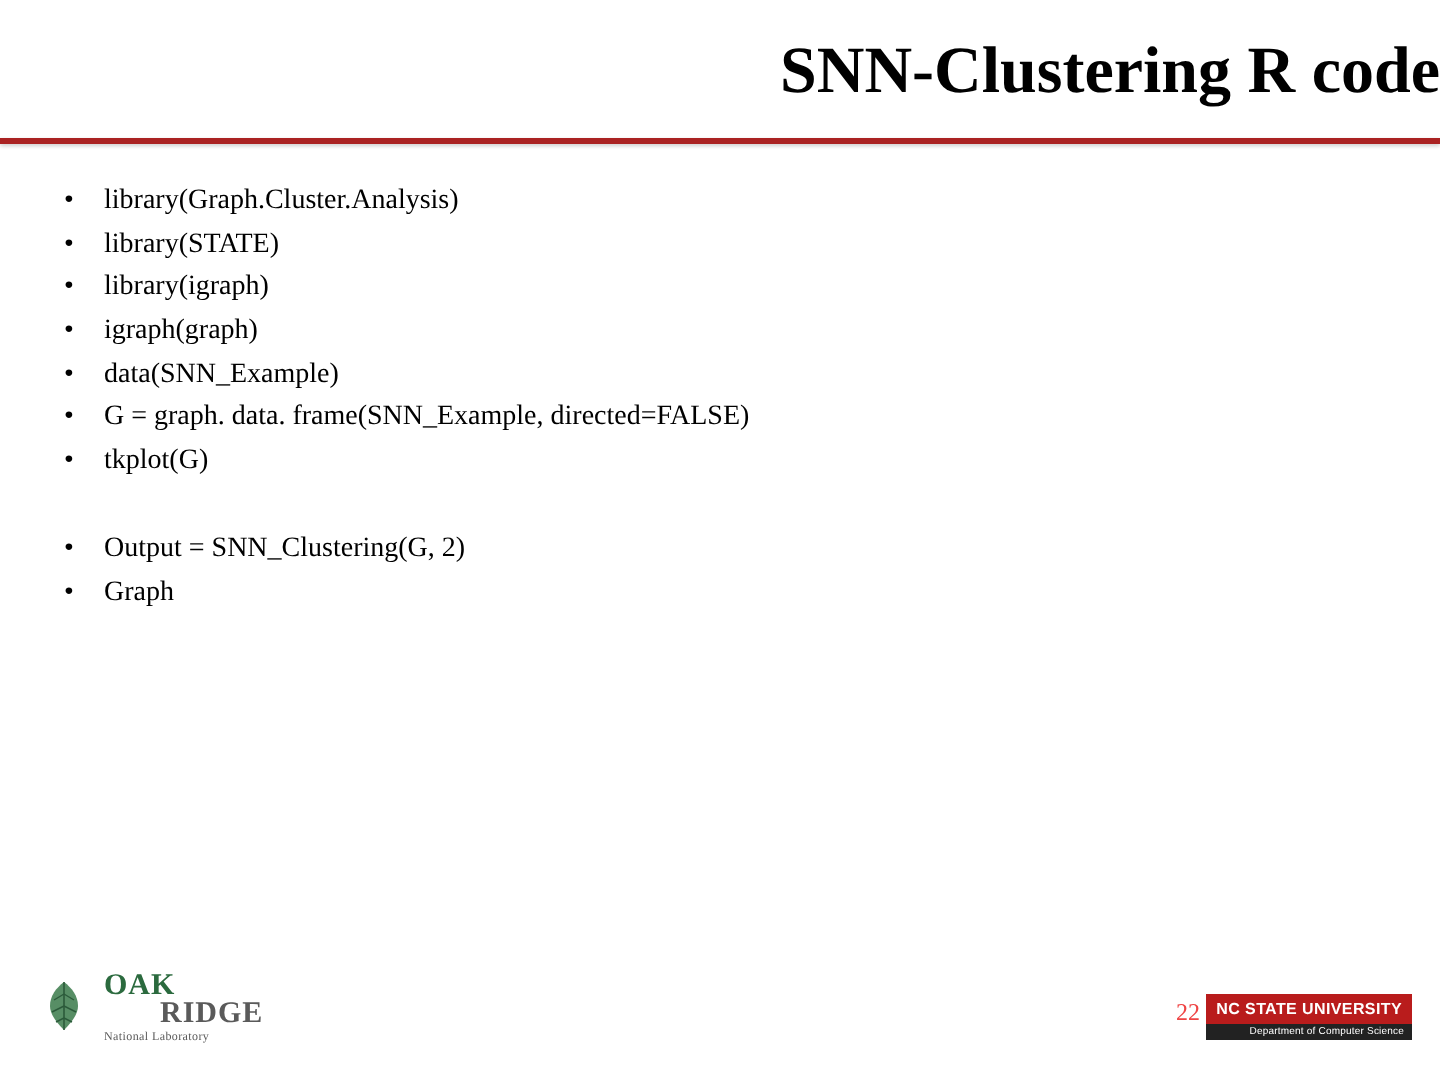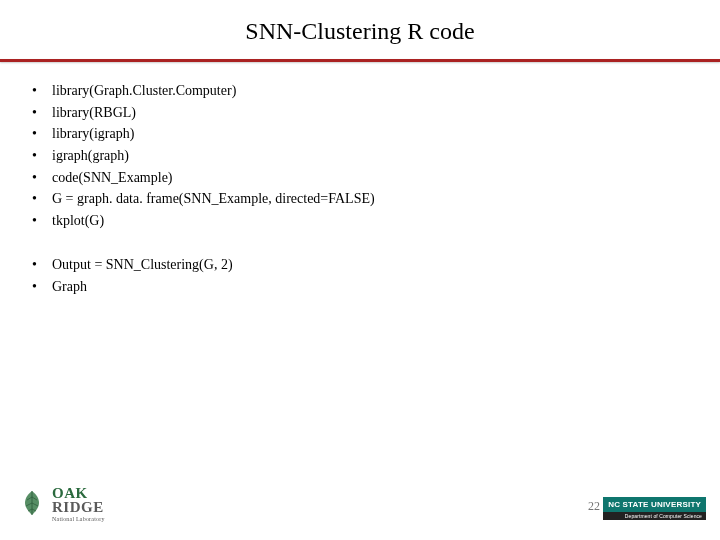--- a/index.html
+++ b/index.html
@@ -10,23 +10,23 @@
     font-family: Georgia, 'Times New Roman', serif;
     position: relative;
     overflow: hidden;
   }
   .slide {
     width: 100%;
     height: 100%;
     position: relative;
   }
   .title {
-    text-align: center;
-    font-size: 24px;
-    font-weight: 400;
+    text-align: right;
+    font-size: 33px;
+    font-weight: 700;
     color: #000000;
     padding-top: 18px;
     padding-bottom: 10px;
     font-family: Georgia, 'Times New Roman', serif;
   }
   .title-underline {
     width: 100%;
     height: 3px;
     background: #aa2222;
     margin-top: 4px;
@@ -83,46 +83,47 @@
     color: #2b6a3e;
     letter-spacing: 0.5px;
   }
   .oak-bottom {
     font-family: Georgia, serif;
     font-size: 15px;
     font-weight: bold;
     color: #5a5a5a;
     letter-spacing: 0.5px;
     margin-top: -1px;
+    margin-left: 28px;
   }
   .oak-sub {
     font-family: Georgia, serif;
     font-size: 6px;
     color: #5a5a5a;
     margin-top: 1px;
     letter-spacing: 0.2px;
   }
   .page-num {
     position: absolute;
     right: 120px;
     bottom: 14px;
     font-size: 12px;
-    color: #737373;
+    color: #ef4444;
     font-family: Georgia, serif;
   }
   .logo-right {
     position: absolute;
     right: 14px;
     bottom: 8px;
     display: flex;
     flex-direction: column;
     align-items: stretch;
   }
   .nc-red {
-    background: #0f766e;
+    background: #b91c1c;
     color: #ffffff;
     font-family: Arial, sans-serif;
     font-weight: bold;
     font-size: 8px;
     padding: 3px 5px;
     letter-spacing: 0.2px;
     white-space: nowrap;
   }
   .nc-dark {
     background: #222222;
@@ -138,37 +139,37 @@
 <body>
 
 <div class="slide">
 
   <div class="title">SNN-Clustering R code</div>
   <div class="title-underline"></div>
 
   <div class="content">
     <div class="bullet-line">
       <span class="bullet-dot">•</span>
-      <span class="bullet-text">library(Graph.Cluster.Computer)</span>
-    </div>
-    <div class="bullet-line">
-      <span class="bullet-dot">•</span>
-      <span class="bullet-text">library(RBGL)</span>
+      <span class="bullet-text">library(Graph.Cluster.Analysis)</span>
+    </div>
+    <div class="bullet-line">
+      <span class="bullet-dot">•</span>
+      <span class="bullet-text">library(STATE)</span>
     </div>
     <div class="bullet-line">
       <span class="bullet-dot">•</span>
       <span class="bullet-text">library(igraph)</span>
     </div>
     <div class="bullet-line">
       <span class="bullet-dot">•</span>
       <span class="bullet-text">igraph(graph)</span>
     </div>
     <div class="bullet-line">
       <span class="bullet-dot">•</span>
-      <span class="bullet-text">code(SNN_Example)</span>
+      <span class="bullet-text">data(SNN_Example)</span>
     </div>
     <div class="bullet-line">
       <span class="bullet-dot">•</span>
       <span class="bullet-text">G = graph. data. frame(SNN_Example, directed=FALSE)</span>
     </div>
     <div class="bullet-line">
       <span class="bullet-dot">•</span>
       <span class="bullet-text">tkplot(G)</span>
     </div>
 

